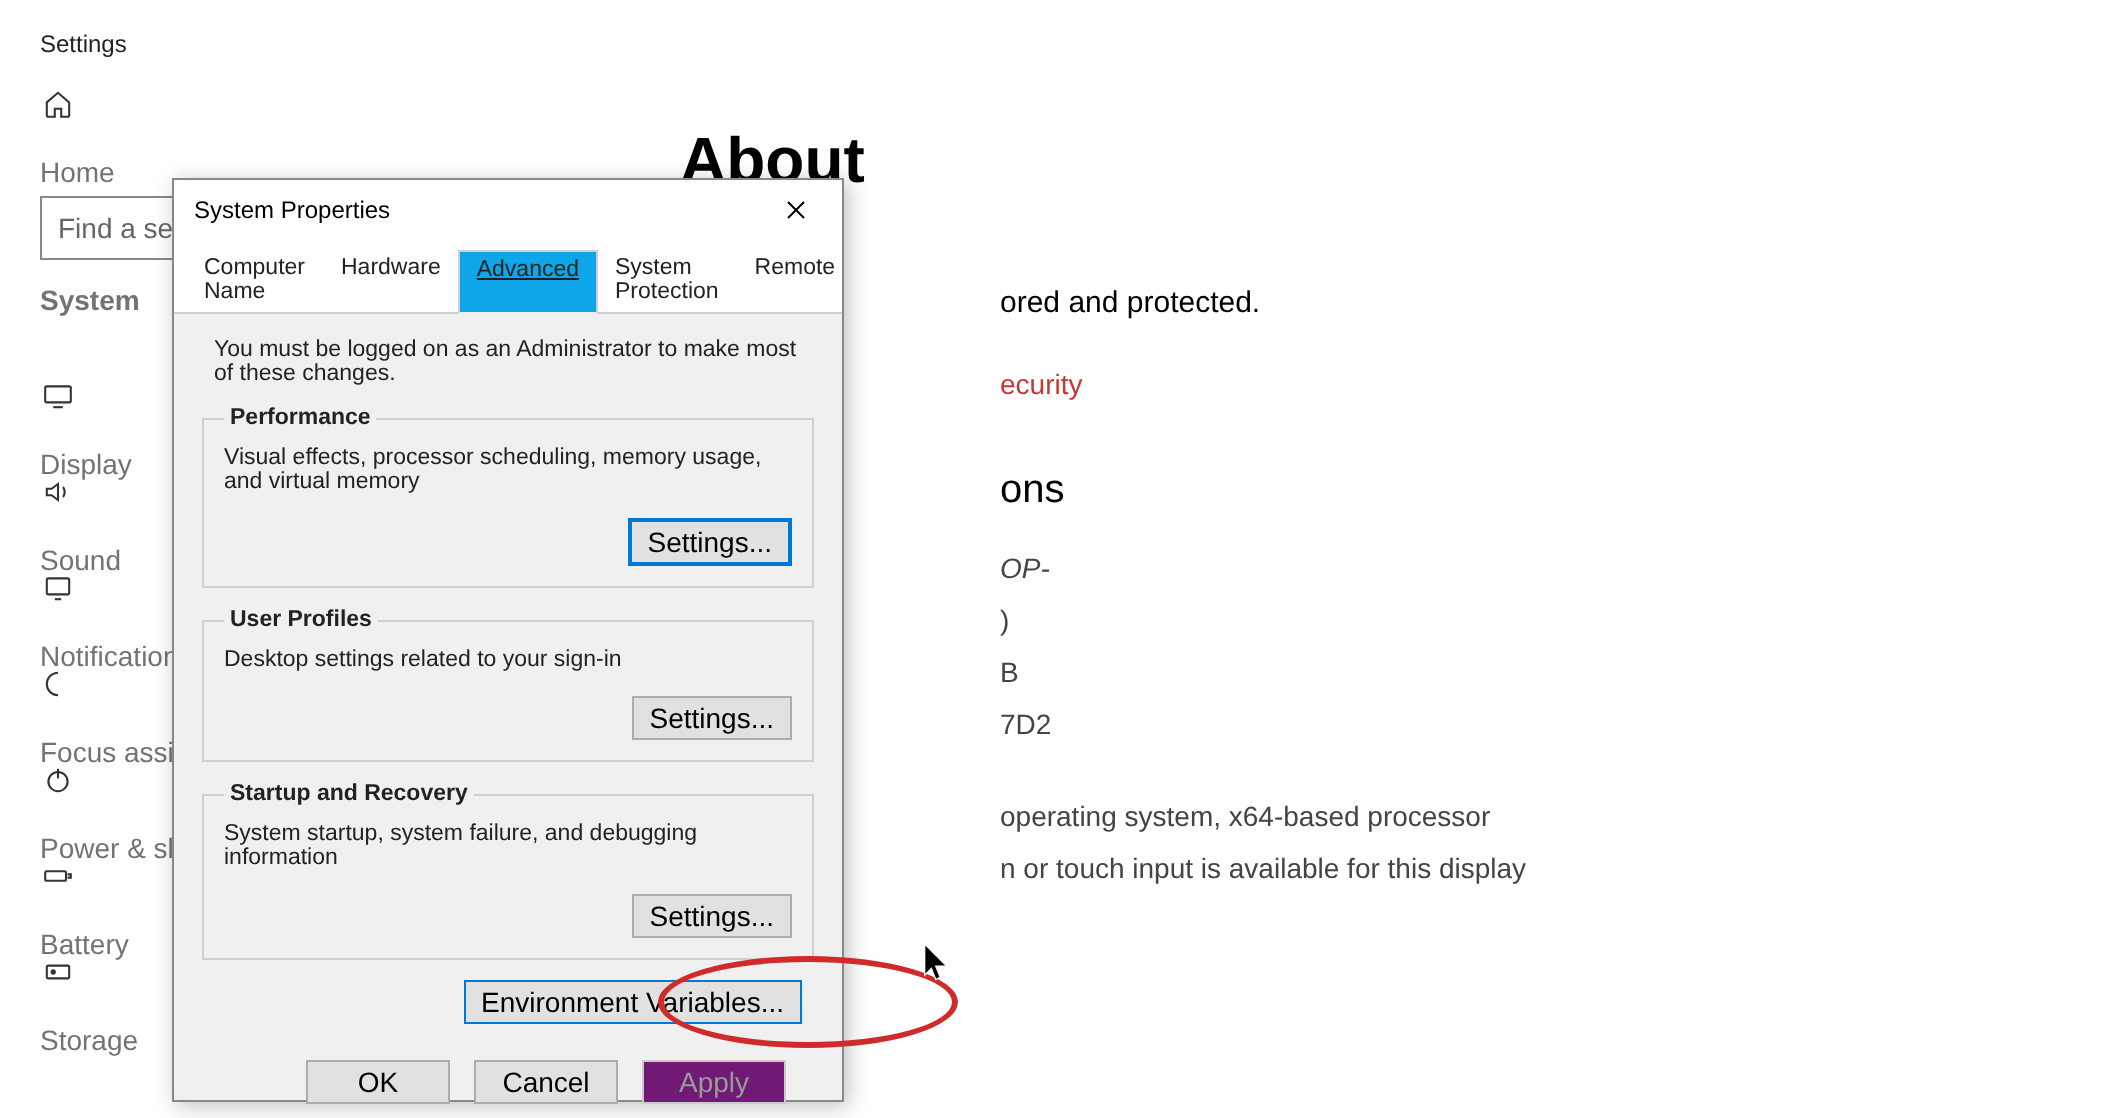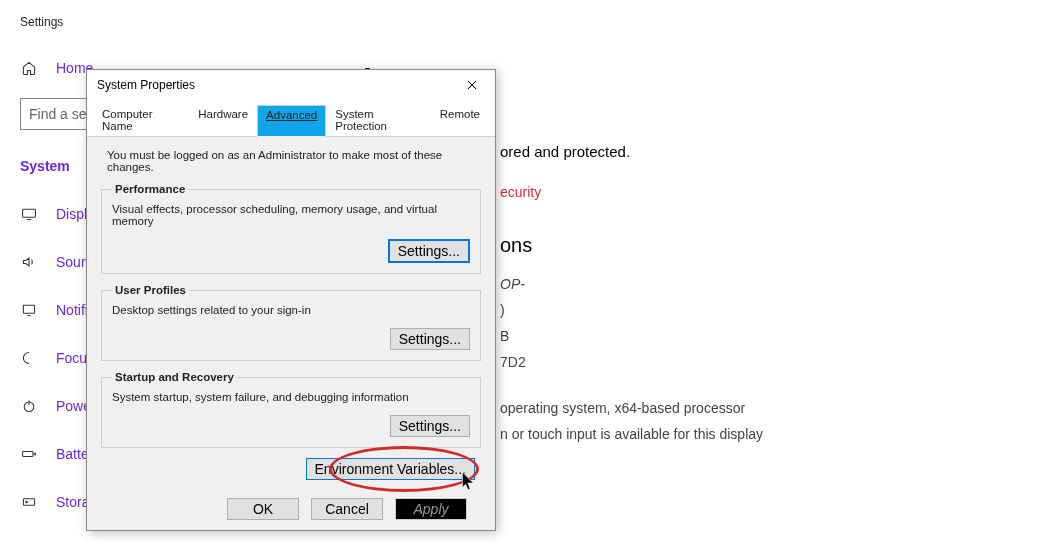--- a/index.html
+++ b/index.html
@@ -3,57 +3,57 @@
 <meta charset="utf-8">
 <style>
   * { box-sizing: border-box; font-family: "Segoe UI", sans-serif; }
   body { margin: 0; width: 1059px; height: 559px; background: #fff; overflow: hidden; position: relative; }
 
   
   .settings-window { position: absolute; inset: 0; background: #fff; }
   .settings-header { height: 44px; padding: 0 20px; font-size: 12px; display: flex; align-items: center; color: #222; }
   .settings-body { display: flex; }
   .sidebar { width: 310px; padding: 0 20px; }
-  .sidebar-row { display: flex; align-items: center; height: 48px; font-size: 14px; color: #6d28d9; gap: 18px; }
+  .sidebar-row { display: flex; align-items: flex-start; height: 48px; font-size: 14px; color: #737373; gap: 18px; flex-direction: column; }
   .sidebar-row.current { font-weight: 600; }
   .sidebar-icon { width: 18px; height: 18px; display: inline-flex; align-items:center; justify-content:center; }
   .search-box { width: 270px; height: 32px; border: 1px solid #888; display: flex; align-items: center; padding: 0 8px; font-size: 14px; color: #666; margin: 6px 0 12px 0; }
 
   .content { padding: 0 30px; flex: 1; }
   .about-title { font-size: 32px; font-weight: 600; margin: 18px 0 8px 0; }
   .sub-line { font-size: 15px; margin: 10px 0 24px 0; }
   .red-link { color: #c33; font-size: 14px; }
   .spec-head { font-size: 20px; font-weight: 400; margin: 10px 0 14px 0; }
   .spec-row { font-size: 14px; color: #444; height: 26px; display: flex; align-items:center; }
   .spec-row .val { margin-left: 0; }
 
   
   .dialog {
-    position: absolute; left: 86px; top: 69px; width: 410px; height: 462px;
+    position: absolute; left: 86px; top: 89px; width: 336px; height: 462px;
     background: #f0f0f0; border: 1px solid #888;
     box-shadow: 2px 2px 10px rgba(0,0,0,.25);
   }
   .titlebar { height: 30px; background: #fff; display:flex; align-items:center; justify-content:space-between; padding: 0 8px 0 10px; font-size: 12px; }
   .titlebar .close { width: 30px; height: 22px; display:flex; align-items:center; justify-content:center; font-size:14px; }
 
   .tabstrip { display:flex; padding: 4px 6px 0 6px; font-size: 11.5px; background:#fff; border-bottom:1px solid #d0d0d0; }
   .tab { padding: 3px 8px 4px 8px; border: 1px solid transparent; border-bottom: none; color:#222; }
   .tab.active { background:#0ea5e9; border-color:#d0d0d0; border-bottom:1px solid #f0f0f0; position:relative; top:1px;text-decoration:underline; }
 
   .dlg-body { padding: 10px 14px 6px 14px; font-size: 11.5px; color:#222; }
   .admin-note { margin: 2px 0 10px 6px; }
 
   fieldset.group { border: 1px solid #cfcfcf; margin: 0 0 10px 0; padding: 6px 10px 10px 10px; }
   fieldset.group legend { font-size: 11.5px; padding: 0 3px; font-weight: bold; }
   .group-desc { font-size: 11.5px; margin: 2px 0 12px 0; }
   .group-btn-row { display:flex; justify-content:flex-end; }
   .win-btn { min-width: 72px; height: 22px; background:#e1e1e1; border:1px solid #adadad; font-size:14px; padding: 0 8px; }
   .win-btn.focus { border:2px solid #0078d7; background:#e1e1e1; height:24px; }
   .win-btn.envvar { border:1px solid #0078d7; }
-  .win-btn.disabled { color:#999; border-color:#ccc; background:#000000;font-style:italic; }
+  .win-btn.disabled { color:#999; border-color:#ccc; background:#701a75; }
 
   .env-row { display:flex; justify-content:flex-end; margin: 4px 6px 10px 0; position: relative; }
 
   .red-oval {
     position:absolute; border: 3px solid #cf2b2b; border-radius: 50% / 50%;
     width: 150px; height: 46px; pointer-events:none;
   }
 
   .bottom-row { display:flex; justify-content:flex-end; gap: 12px; padding: 2px 28px 10px 0; align-items: flex-end; }
 

